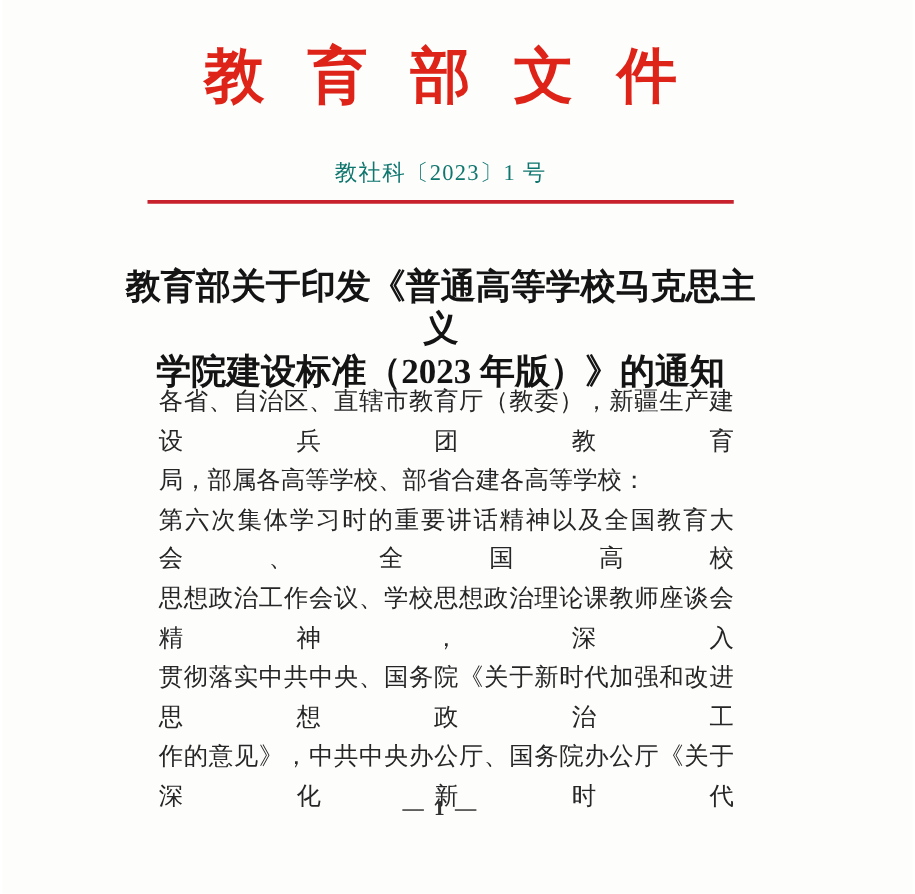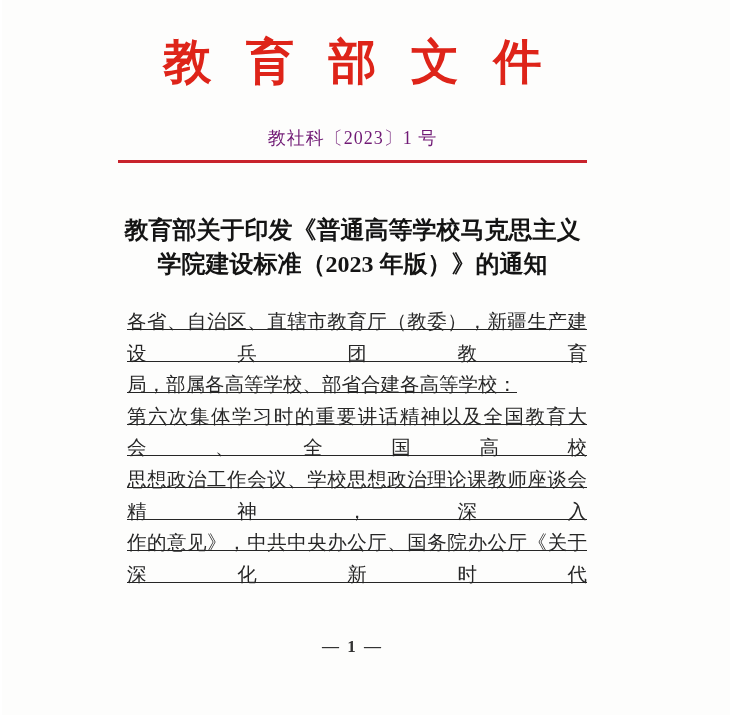--- a/index.html
+++ b/index.html
@@ -28,54 +28,53 @@
   }
   .doc-number {
     position: absolute;
     top: 127px;
     left: 116px;
     width: 469px;
     text-align: center;
     font-size: 18px;
     line-height: 22px;
     letter-spacing: 1px;
-    color: #701a75;
+    color: #0f766e;
   }
   .red-rule {
     position: absolute;
     top: 160px;
     left: 116px;
     width: 469px;
     height: 3px;
     background: var(--rule-red, #c8232c);
   }
   .doc-title {
     position: absolute;
     top: 213px;
     left: 86px;
     width: 529px;
     text-align: center;
-    font-size: 24px;
+    font-size: 28px;
     font-weight: bold;
     line-height: 34px;
     color: var(--title-text, #141414);
   }
   .body-text {
     position: absolute;
     top: 306px;
     left: 125px;
     width: 460px;
     font-size: 19.5px;
     line-height: 31.6px;
     color: var(--body-text, #262626);
   }
   .line {
     text-align: justify;
     text-align-last: justify;
-    text-decoration: underline;
   }
   .line.short {
     text-align-last: left;
   }
   .line.indent {
     padding-left: 39px;
     box-sizing: border-box;
   }
   .page-number {
     position: absolute;
@@ -103,19 +102,20 @@
   <div class="doc-title">
     <div>教育部关于印发《普通高等学校马克思主义</div>
     <div>学院建设标准（2023 年版）》的通知</div>
   </div>
 
   <div class="body-text">
     <div class="line">各省、自治区、直辖市教育厅（教委），新疆生产建设兵团教育</div>
     <div class="line short">局，部属各高等学校、部省合建各高等学校：</div>
     <div class="line">第六次集体学习时的重要讲话精神以及全国教育大会、全国高校</div>
     <div class="line">思想政治工作会议、学校思想政治理论课教师座谈会精神，深入</div>
+    <div class="line">贯彻落实中共中央、国务院《关于新时代加强和改进思想政治工</div>
     <div class="line">作的意见》，中共中央办公厅、国务院办公厅《关于深化新时代</div>
 
   </div>
 
   <div class="page-number">— 1 —</div>
 
 </div>
 
 </body></html>

